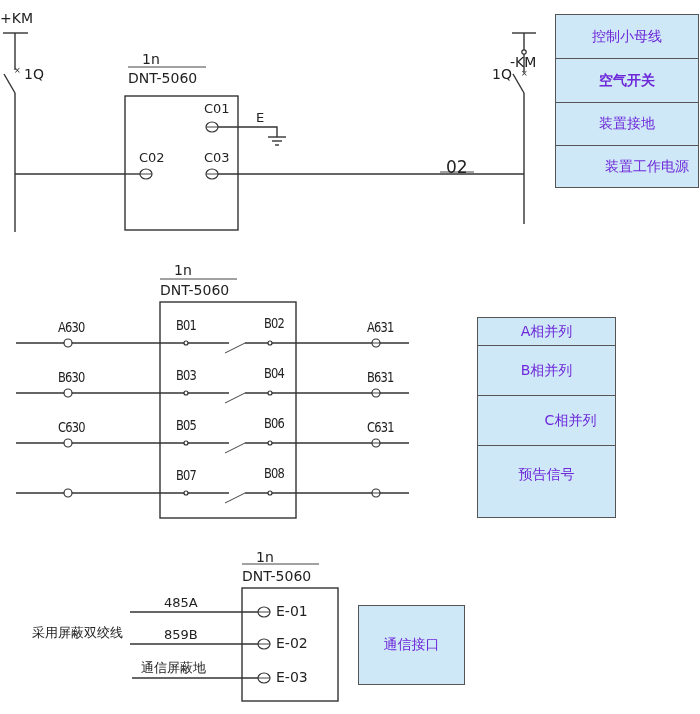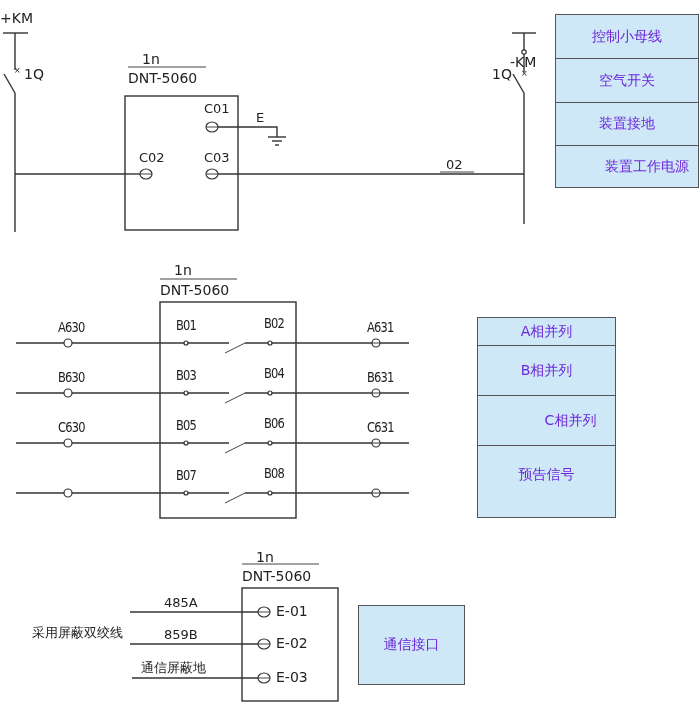--- a/index.html
+++ b/index.html
@@ -105,27 +105,27 @@
 </svg>
 
 <div class="lbl" style="left:0;top:10px;font-size:14px;">+KM</div>
 <div class="lbl" style="left:24px;top:66px;font-size:14px;">1Q</div>
 <div class="lbl" style="left:142px;top:51px;font-size:14px;">1n</div>
 <div class="lbl" style="left:128px;top:70px;font-size:14px;">DNT-5060</div>
 <div class="lbl" style="left:204px;top:101px;font-size:13px;">C01</div>
 <div class="lbl" style="left:139px;top:150px;font-size:13px;">C02</div>
 <div class="lbl" style="left:204px;top:150px;font-size:13px;">C03</div>
 <div class="lbl" style="left:256px;top:110px;font-size:13px;">E</div>
-<div class="lbl" style="left:446px;top:157px;font-size:13px;">02</div>
+<div class="lbl" style="left:446px;top:157px;font-size:17px;">02</div>
 <div class="lbl" style="left:510px;top:10px;font-size:14px;margin-top:44px;">-KM</div>
 <div class="lbl" style="left:492px;top:66px;font-size:14px;">1Q</div>
 
 <div class="legend" style="left:555px;top:14px;width:144px;height:174px;">
   <div class="legend-row" style="height:44px;">控制小母线</div>
-  <div class="legend-row" style="height:44px;">空气开关</div>
+  <div class="legend-row" style="height:44px;font-weight:bold;">空气开关</div>
   <div class="legend-row" style="height:43px;">装置接地</div>
   <div class="legend-row" style="height:41px;padding-left:40px;">装置工作电源</div>
 </div>
 
 <div class="lbl" style="left:174px;top:262px;font-size:14px;">1n</div>
 <div class="lbl" style="left:160px;top:282px;font-size:14px;">DNT-5060</div>
 <div id="sec2-labels">
     <div class="lbl narrow" style="left: 58px; top: 319px;">A630</div>
     <div class="lbl narrow" style="left: 176px; top: 317px;">B01</div>
     <div class="lbl narrow" style="left: 264px; top: 315px;">B02</div>

